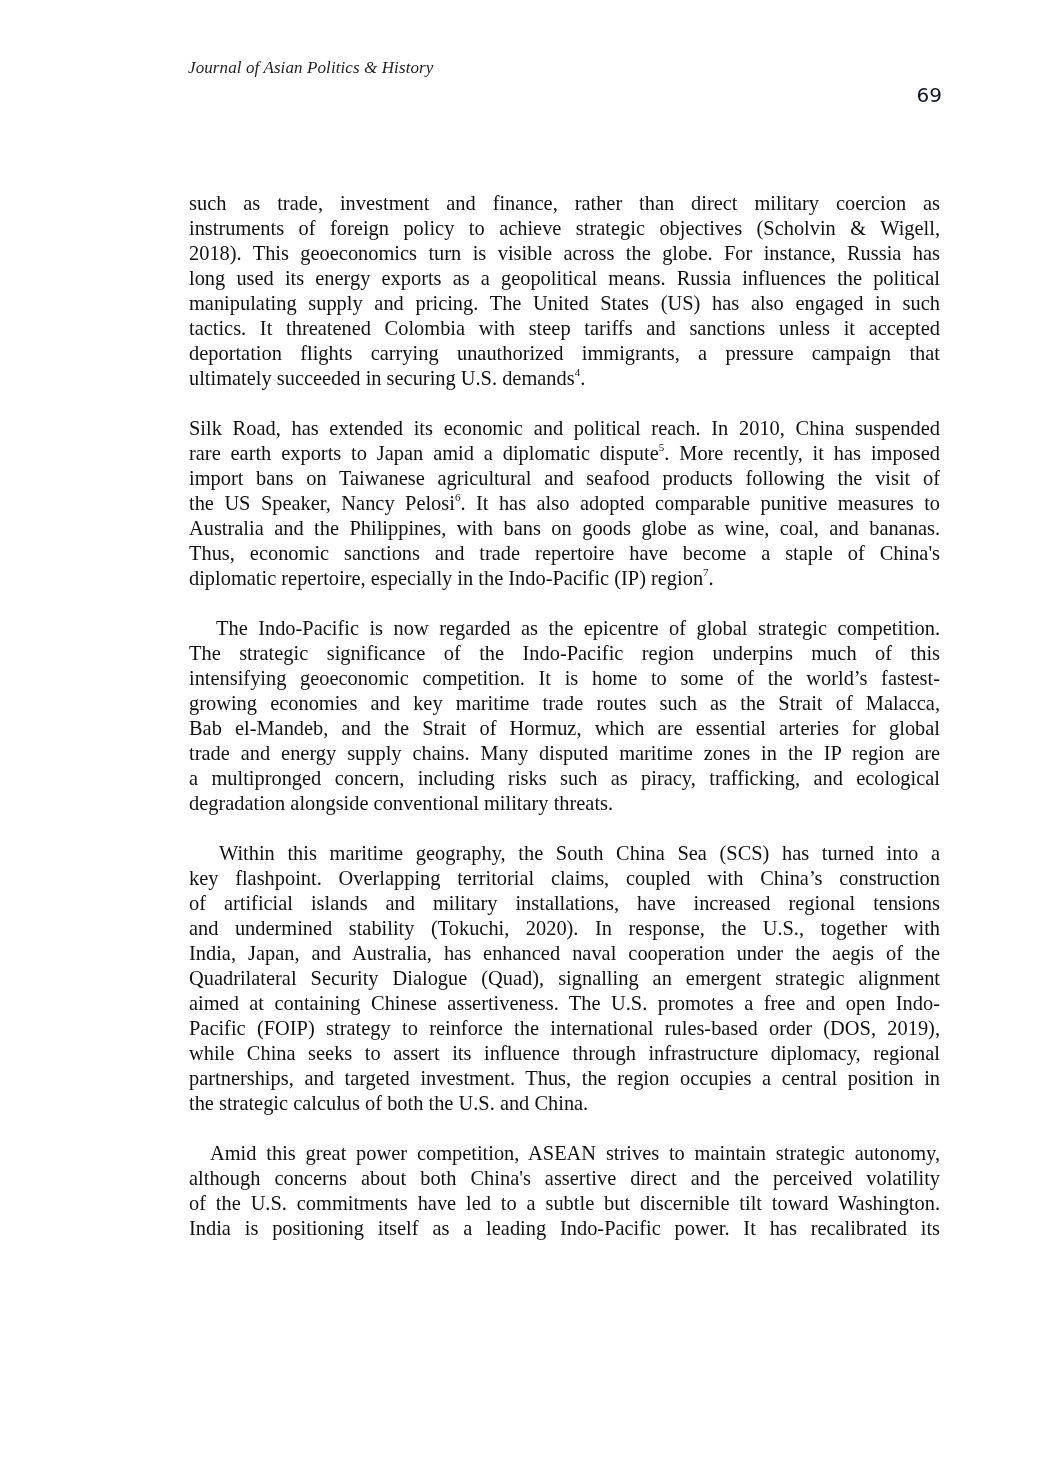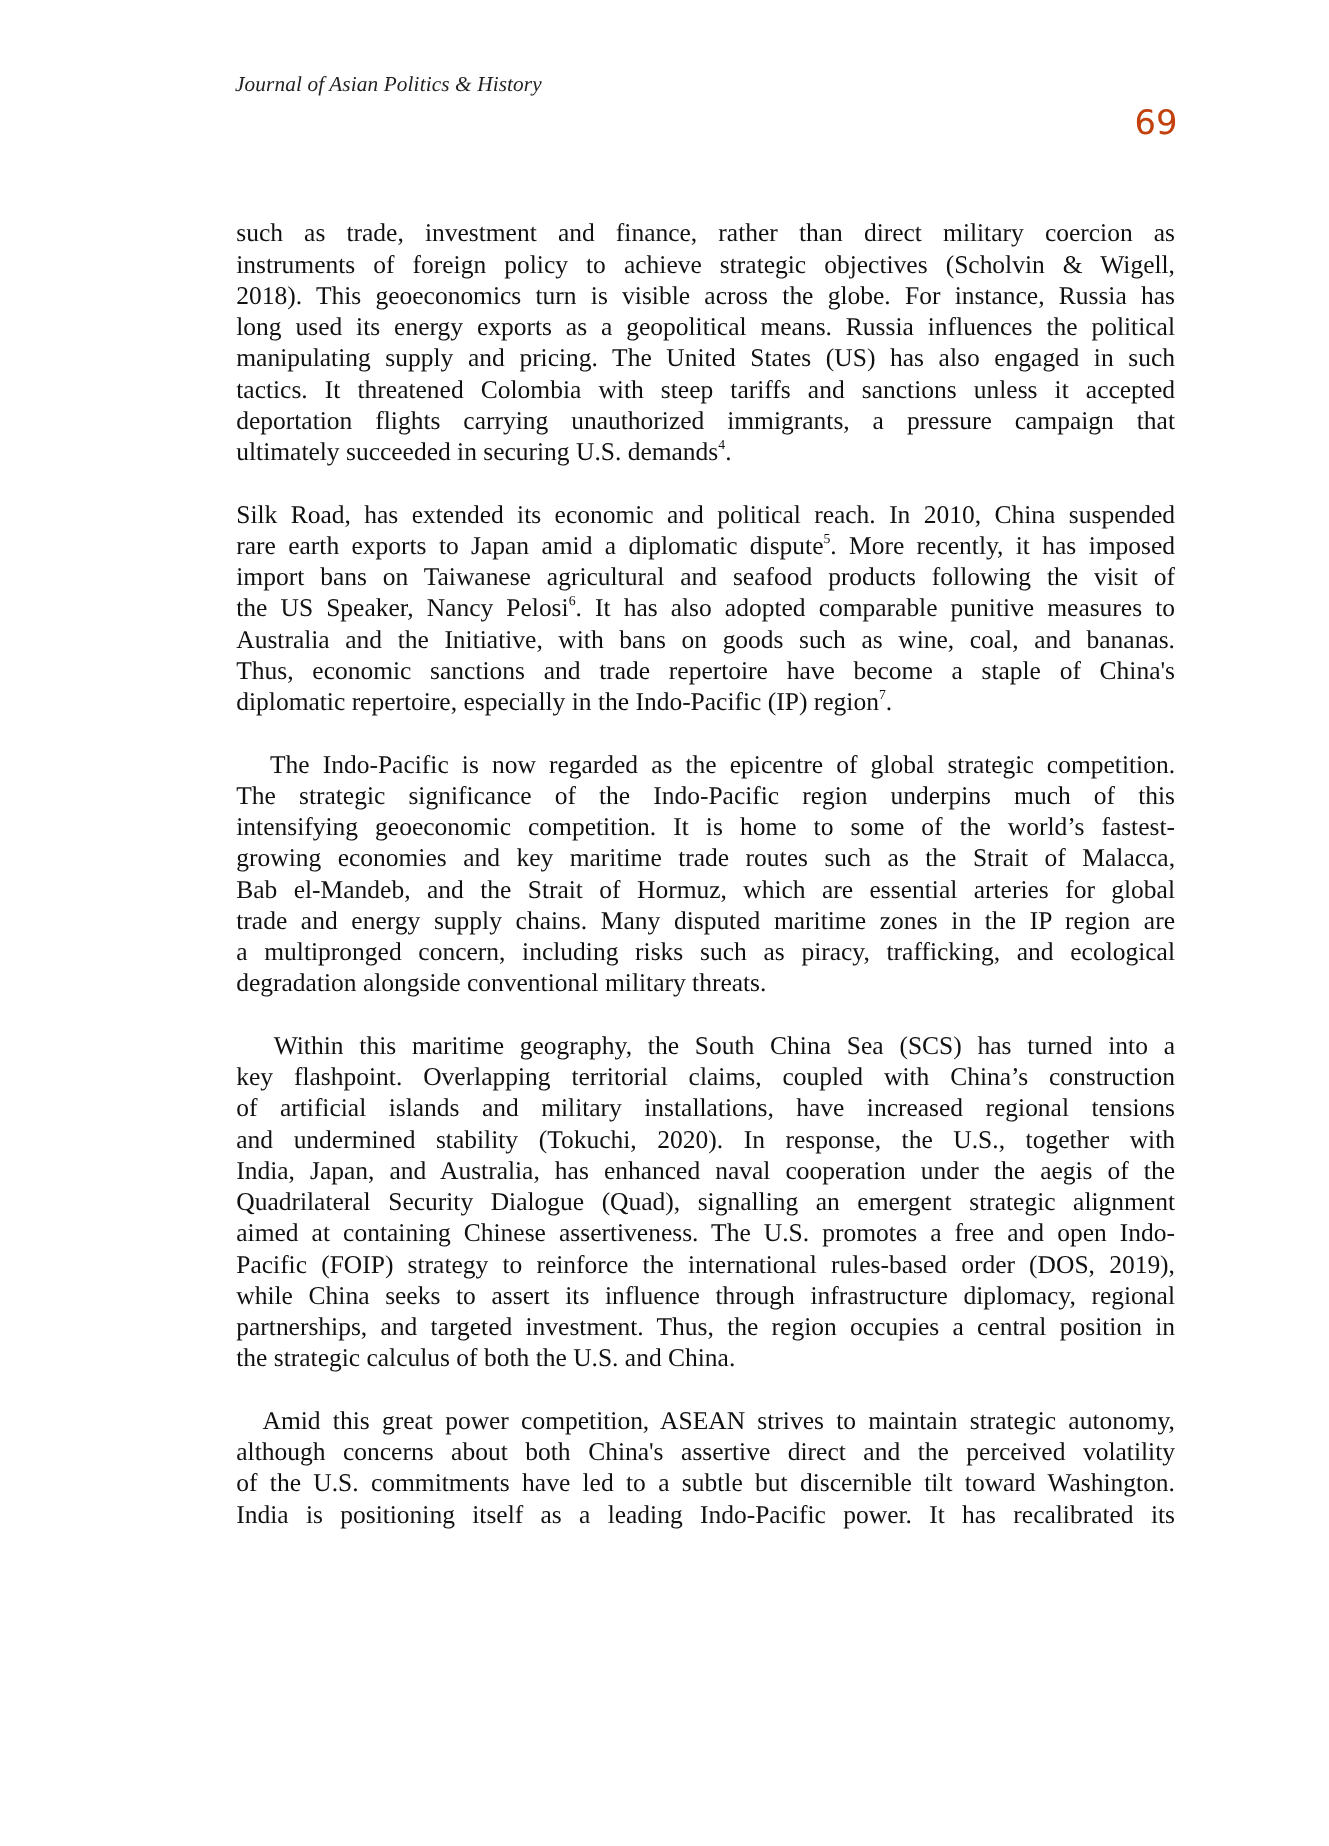--- a/index.html
+++ b/index.html
@@ -22,35 +22,35 @@
     font-style: italic;
     font-size: 17px;
     color: #222222;
     letter-spacing: 0.1px;
   }
   .page-number {
     position: absolute;
     right: 121px;
     top: 83px;
     font-family: "DejaVu Sans", sans-serif;
-    font-size: 27px;
-    color: #c2410c;
+    font-size: 20px;
+    color: #0f172a;
   }
   .body {
     position: absolute;
     left: 189px;
     top: 175px;
     width: 751px;
     font-family: "Liberation Serif", serif;
     font-size: 20.4px;
     line-height: 25px;
     color: #111111;
   }
   .para {
-    margin: 0 0 25px 0;
+    margin: 16px 0 25px 0;
   }
   .line {
     display: block;
     height: 25px;
     white-space: nowrap;
     text-align: justify;
     text-align-last: justify;
   }
   .line.last {
     text-align-last: left;
@@ -82,21 +82,21 @@
     <span class="line">tactics. It threatened Colombia with steep tariffs and sanctions unless it accepted</span>
     <span class="line">deportation flights carrying unauthorized immigrants, a pressure campaign that</span>
     <span class="line last"><span>ultimately succeeded in securing U.S. demands</span><sup>4</sup><span>.</span></span>
   </div>
 
   <div class="para">
     <span class="line">Silk Road, has extended its economic and political reach. In 2010, China suspended</span>
     <span class="line"><span>rare earth exports to Japan amid a diplomatic dispute</span><sup>5</sup><span>. More recently, it has imposed</span></span>
     <span class="line">import bans on Taiwanese agricultural and seafood products following the visit of</span>
     <span class="line"><span>the US Speaker, Nancy Pelosi</span><sup>6</sup><span>. It has also adopted comparable punitive measures to</span></span>
-    <span class="line">Australia and the Initiative, with bans on goods such as wine, coal, and bananas.</span>
+    <span class="line">Australia and the Philippines, with bans on goods globe as wine, coal, and bananas.</span>
     <span class="line">Thus, economic sanctions and trade repertoire have become a staple of China's</span>
     <span class="line last"><span>diplomatic repertoire, especially in the Indo-Pacific (IP) region</span><sup>7</sup><span>.</span></span>
   </div>
 
   <div class="para">
     <span class="line indent2">The Indo-Pacific is now regarded as the epicentre of global strategic competition.</span>
     <span class="line">The strategic significance of the Indo-Pacific region underpins much of this</span>
     <span class="line">intensifying geoeconomic competition. It is home to some of the world’s fastest-</span>
     <span class="line">growing economies and key maritime trade routes such as the Strait of Malacca,</span>
     <span class="line">Bab el-Mandeb, and the Strait of Hormuz, which are essential arteries for global</span>

